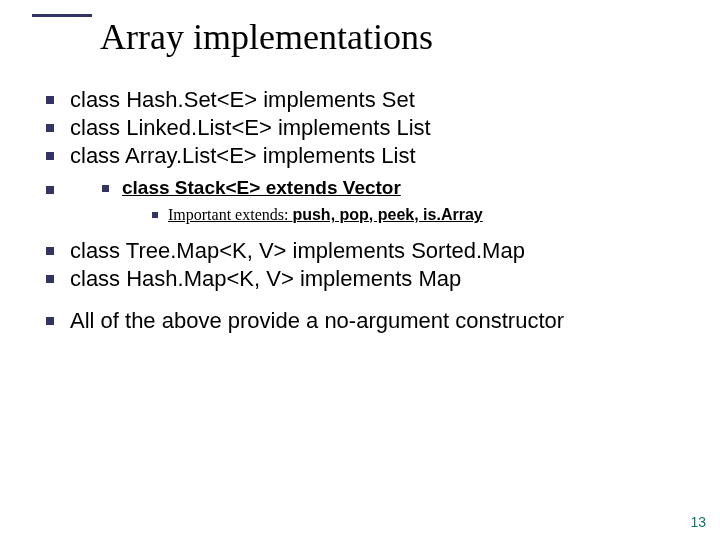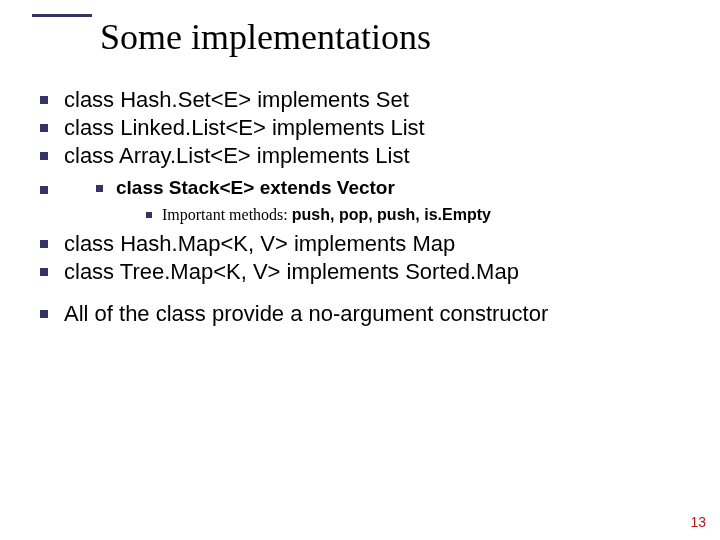--- a/index.html
+++ b/index.html
@@ -32,21 +32,21 @@
   }
   .title {
     font-family: "Times New Roman", Times, serif;
     font-size: 36px;
     line-height: 1.05;
     padding-left: 68px;
     color: #000;
   }
   .body {
     position: absolute;
-    left: 38px;
+    left: 44px;
     top: 86px;
     width: 640px;
   }
   ul.l1 {
     list-style: none;
     margin: 0;
     padding: 0;
   }
   ul.l1 > li {
     position: relative;
@@ -59,22 +59,23 @@
     content: "";
     position: absolute;
     left: 2px;
     top: 10px;
     width: 8px;
     height: 8px;
     background: #333366;
   }
   ul.l2 {
     list-style: none;
-    margin: 6px 0 4px 0;
+    margin: 6px 0 11px 0;
     padding: 0 0 0 30px;
+    text-decoration: underline;
   }
   ul.l2 > li {
     position: relative;
     padding-left: 22px;
     font-size: 19px;
     line-height: 24px;
     font-weight: bold;
   }
   ul.l2 > li::before {
     content: "";
@@ -110,53 +111,53 @@
   .spacer {
     height: 14px;
   }
   .sans-b { font-family: Arial, Helvetica, sans-serif; font-weight: bold; }
   .pagenum {
     position: absolute;
     right: 14px;
     bottom: 10px;
     font-size: 14px;
     font-family: Arial, Helvetica, sans-serif;
-    color: #b91c1c;
+    color: #0f766e;
   }
 </style>
 </head>
 <body>
 <div class="slide">
 
   <div class="title-wrap">
     <div class="rule"></div>
-    <div class="title">Some implementations</div>
+    <div class="title">Array implementations</div>
   </div>
 
   <div class="body">
     <ul class="l1">
       <li><span>class Hash.Set&lt;E&gt; implements Set</span></li>
       <li><span>class Linked.List&lt;E&gt; implements List</span></li>
       <li><span>class Array.List&lt;E&gt; implements List</span></li>
       <li>
         <ul class="l2">
           <li>
             <span>class Stack&lt;E&gt; extends Vector</span>
             <ul class="l3">
               <li>
-                <span>Important methods: </span>
-                <span class="sans-b">push, pop, push, is.Empty</span>
+                <span>Important extends: </span>
+                <span class="sans-b">push, pop, peek, is.Array</span>
               </li>
             </ul>
           </li>
         </ul>
       </li>
+      <li><span>class Tree.Map&lt;K, V&gt; implements Sorted.Map</span></li>
       <li><span>class Hash.Map&lt;K, V&gt; implements Map</span></li>
-      <li><span>class Tree.Map&lt;K, V&gt; implements Sorted.Map</span></li>
     </ul>
     <div class="spacer"></div>
     <ul class="l1">
-      <li><span>All of the class provide a no-argument constructor</span></li>
+      <li><span>All of the above provide a no-argument constructor</span></li>
     </ul>
   </div>
 
   <div class="pagenum">13</div>
 </div>
 
 </body></html>

